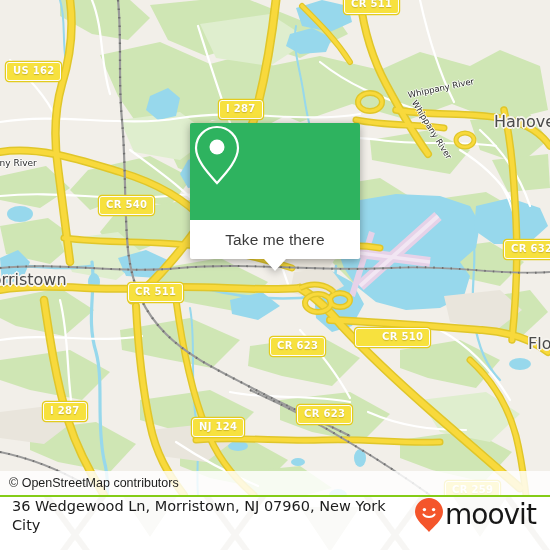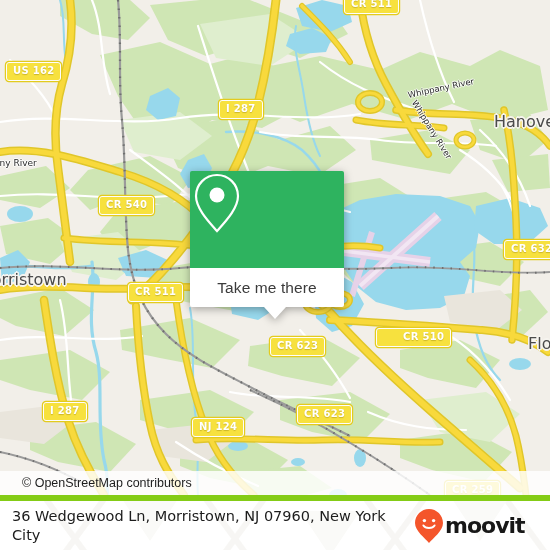--- a/index.html
+++ b/index.html
@@ -49,68 +49,67 @@
     text-shadow:0 1px 1px rgba(120,100,0,.35);
   }
 
   
   #attrib{
     position:absolute;left:0;bottom:0;width:550px;height:24px;
     background:rgba(255,255,255,.82);
     display:flex;align-items:center;
     font-size:12.5px;color:#1d1d1d;
     font-family:"Liberation Sans","DejaVu Sans",sans-serif;
-    padding-left:22px;box-sizing:border-box;
+    padding-left:9px;box-sizing:border-box;
   }
 
   
   #card{
-    position:absolute;left:190px;top:123px;width:154px;
+    position:absolute;left:190px;top:123px;width:170px;
     filter:drop-shadow(0 2px 4px rgba(0,0,0,.33));
-    margin-top:48px;
   }
   #card-head{
     background:#2eb35f;height:97px;border-radius:2px 2px 0 0;
     display:flex;align-items:center;justify-content:center;
   }
   #card-foot{
     background:#fff;height:39px;border-radius:0 0 2px 2px;
     display:flex;align-items:center;justify-content:center;
     font-size:15.5px;color:#3b3b3b;letter-spacing:.1px;
   }
   #card-tail{
     position:absolute;left:74px;top:136px;width:0;height:0;
     border-left:11px solid transparent;border-right:11px solid transparent;
     border-top:12px solid #fff;
   }
 
   
   #footer{
     position:absolute;left:0;top:495px;width:550px;height:55px;
     background:#fff;box-sizing:border-box;
-    display:flex;align-items:center;
-    border-top:6px solid #84cc16;
+    display:flex;align-items:flex-start;
+    border-top:2px solid #84cc16;
     overflow:hidden;
   }
   #footer-bgmark{
     position:absolute;left:0;top:0;width:550px;height:55px;opacity:.38;
   }
   #addr{
     position:relative;z-index:2;
     padding-left:12px;width:400px;
     font-size:14.5px;line-height:19px;color:#1c1c1c;
     font-family:"DejaVu Sans","Liberation Sans",sans-serif;
   }
   #logo{
     position:relative;z-index:2;display:flex;align-items:center;
     margin-left:2px;
   }
   #logo-text{
     font-family:"DejaVu Sans","Liberation Sans",sans-serif;
-    font-size:22px;font-weight:bold;color:#171717;letter-spacing:-1px;
+    font-size:28px;font-weight:normal;color:#171717;letter-spacing:-1px;
     margin-left:1px;line-height:1;
   }
 </style>
 </head>
 <body>
 
 <div id="app">
 
   <div id="map">
     <svg width="550" height="495" viewBox="0 0 550 495">
@@ -348,21 +347,21 @@
     </div>
 
     <div>
       <div class="shield" style="left:6px;top:62px;">US 162</div>
       <div class="shield" style="left:344px;top:-5px;">CR 511</div>
       <div class="shield" style="left:219px;top:100px;">I 287</div>
       <div class="shield" style="left:99px;top:196px;">CR 540</div>
       <div class="shield" style="left:128px;top:283px;">CR 511</div>
       <div class="shield" style="left:504px;top:240px;">CR 632</div>
       <div class="shield" style="left:270px;top:337px;">CR 623</div>
-      <div class="shield" style="left:376px;top:328px;padding-left:26px;">CR 510</div>
+      <div class="shield" style="left:355px;top:328px;padding-left:26px;">CR 510</div>
       <div class="shield" style="left:43px;top:402px;">I 287</div>
       <div class="shield" style="left:192px;top:418px;text-align:right;">NJ 124</div>
       <div class="shield" style="left:297px;top:405px;">CR 623</div>
       <div class="shield" style="left:445px;top:481px;">CR 259</div>
     </div>
 
     <div id="card">
       <div id="card-head">
         <svg width="54" height="64" viewBox="0 0 54 64">
           <path d="M27 4 C 15.4 4, 6 13.4, 6 25 C 6 38, 20 52, 27 60 C 34 52, 48 38, 48 25 C 48 13.4, 38.6 4, 27 4 Z" fill="none" stroke="#ffffff" stroke-width="2.2"></path>

